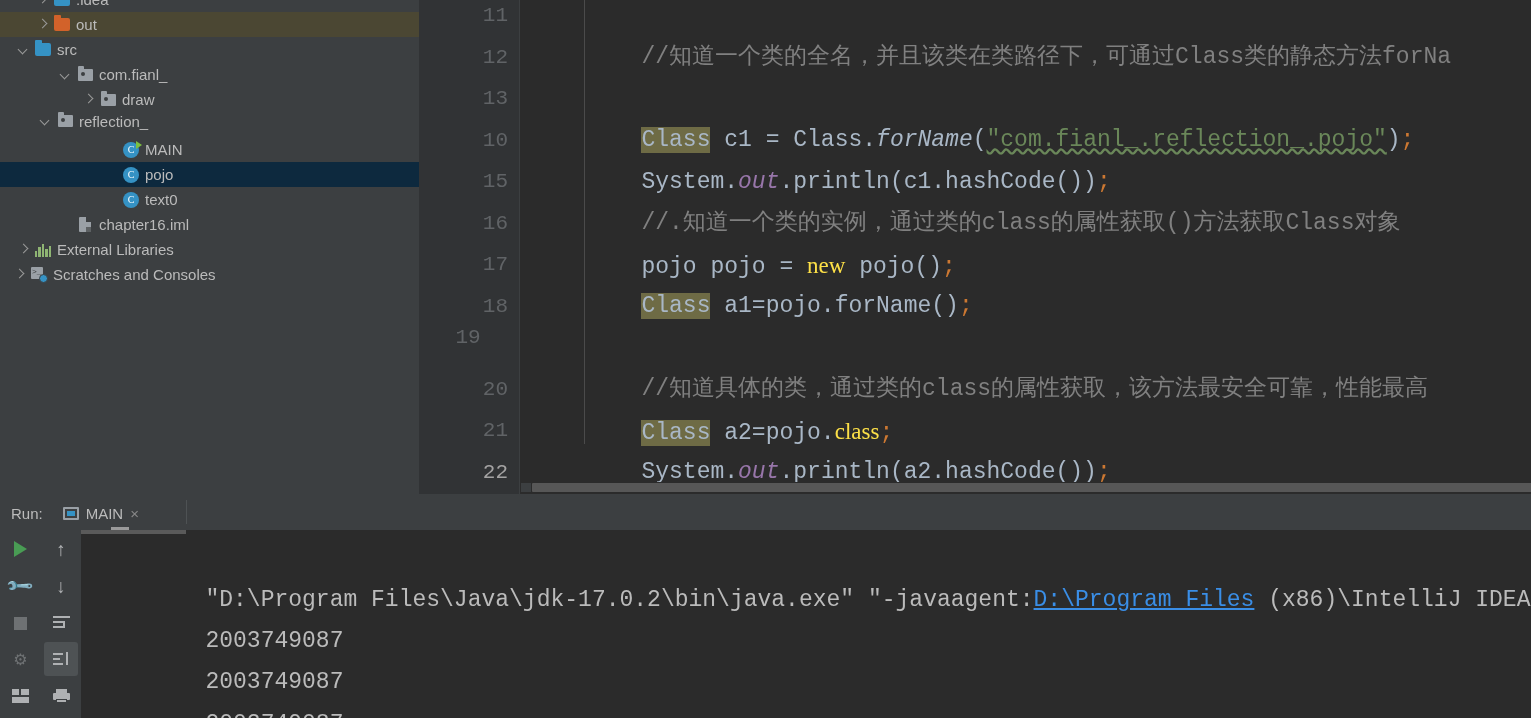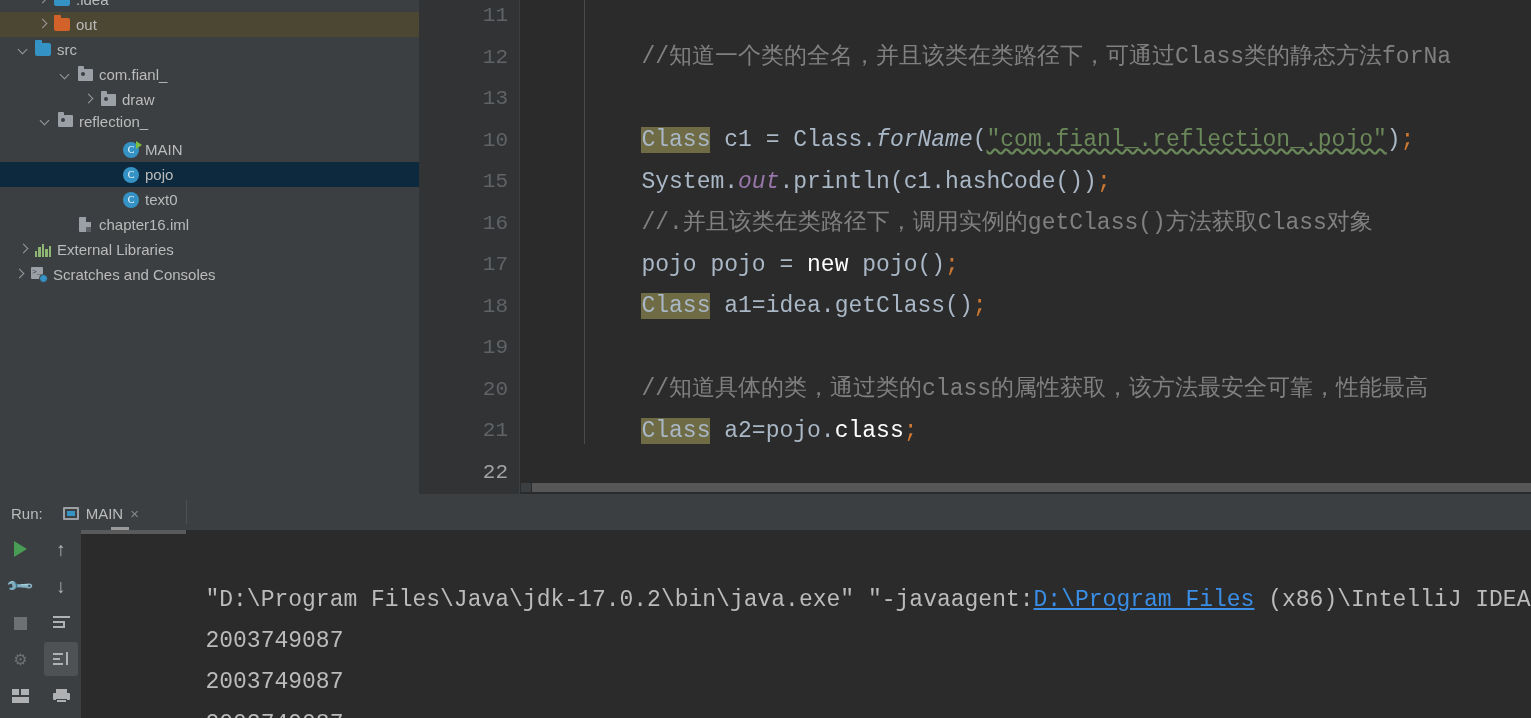--- a/index.html
+++ b/index.html
@@ -95,21 +95,21 @@
     background: #3c3f41; }
   #code-area { position: absolute; left: 101px; top: 0; right: 0; height: 100%; }
   #indent-guide { position: absolute; left: 64px; top: 0; width: 1px; height: 444px;
     background: #4b4b4b; }
   .code-line {
     position: absolute; left: 0; height: 41.5px; line-height: 41.5px;
     white-space: pre; font-family: "Liberation Mono", monospace; font-size: 23px;
     color: #a9b7c6;
   }
   .tok-comment { color: #808080; }
-  .tok-kw { color: #ffffff; }
+  .tok-kw { color: #fde047; font-family: Liberation Serif, serif; }
   .tok-str { color: #6a8759; }
   .tok-static { color: #9876aa; font-style: italic; }
   .tok-method-it { color: #a9b7c6; font-style: italic; }
   .tok-semi { color: #cc7832; }
   .hl-class { background: #6e6b45; color: #a9b7c6; }
   .squiggle { text-decoration: underline wavy #6a8759; text-decoration-skip-ink: none; }
   #editor-hscroll-track { position: absolute; left: 101px; right: 0; bottom: 4px;
     height: 11px; background: #2b2b2b; }
   #editor-hscroll-thumb { position: absolute; left: 113px; bottom: 5px; width: 1400px;
     height: 9px; background: #575757; border-radius: 1px; }
@@ -280,21 +280,21 @@
   <div id="editor">
     <div id="gutter">
         <div class="gutter-num" style="top: -5px;">11</div>
         <div class="gutter-num" style="top: 36.5px;">12</div>
         <div class="gutter-num" style="top: 78px;">13</div>
         <div class="gutter-num" style="top: 119.5px;">10</div>
         <div class="gutter-num" style="top: 161px;">15</div>
         <div class="gutter-num" style="top: 202.5px;">16</div>
         <div class="gutter-num" style="top: 244px;">17</div>
         <div class="gutter-num" style="top: 285.5px;">18</div>
-        <div class="gutter-num" style="top: 327px;">19</div>
+        <div class="gutter-num" style="top: 317px; text-align: center;">19</div>
         <div class="gutter-num" style="top: 368.5px;">20</div>
         <div class="gutter-num" style="top: 410px;">21</div>
         <div class="gutter-num current" style="top: 451.5px;">22</div>
       </div>
     <div id="gutter-sep"></div>
     <div id="code-area">
       <div id="indent-guide"></div>
 
       <div class="code-line" style="top:-5px;left:11px;">
         <span class="tok-comment">//知道一个类的全名，并且该类在类路径下，可通过Class类的静态方法forNa</span>
@@ -302,40 +302,43 @@
 
       <div class="code-line" style="top:78px;left:11px;">
         <span class="hl-class">Class</span><span> c1 = Class.</span><span class="tok-method-it">forName</span><span>(</span><span class="tok-str squiggle">"com.fianl_.reflection_.pojo"</span><span>)</span><span class="tok-semi">;</span>
       </div>
 
       <div class="code-line" style="top:120px;left:11px;">
         <span>System.</span><span class="tok-static">out</span><span>.println(c1.hashCode())</span><span class="tok-semi">;</span>
       </div>
 
       <div class="code-line" style="top:161px;left:11px;">
-        <span class="tok-comment">//.并且该类在类路径下，调用实例的getClass()方法获取Class对象</span>
+        <span class="tok-comment">//.知道一个类的实例，通过类的class的属性获取()方法获取Class对象</span>
       </div>
 
       <div class="code-line" style="top:203px;left:11px;">
         <span>pojo pojo = </span><span class="tok-kw">new</span><span> pojo()</span><span class="tok-semi">;</span>
       </div>
 
       <div class="code-line" style="top:244px;left:11px;">
-        <span class="hl-class">Class</span><span> a1=idea.getClass()</span><span class="tok-semi">;</span>
+        <span class="hl-class">Class</span><span> a1=pojo.forName()</span><span class="tok-semi">;</span>
       </div>
 
 
       <div class="code-line" style="top:327px;left:11px;">
         <span class="tok-comment">//知道具体的类，通过类的class的属性获取，该方法最安全可靠，性能最高</span>
       </div>
 
       <div class="code-line" style="top:369px;left:11px;">
         <span class="hl-class">Class</span><span> a2=pojo.</span><span class="tok-kw">class</span><span class="tok-semi">;</span>
       </div>
 
+      <div class="code-line" style="top:410px;left:11px;">
+        <span>System.</span><span class="tok-static">out</span><span>.println(a2.hashCode())</span><span class="tok-semi">;</span>
+      </div>
     </div>
     <div id="editor-hscroll-track"></div>
     <div id="editor-hscroll-thumb"></div>
     <div id="editor-leftmark"></div>
     <div id="editor-bottom-strip"></div>
   </div>
 
   <div id="run-panel">
 
     <div id="run-header">

